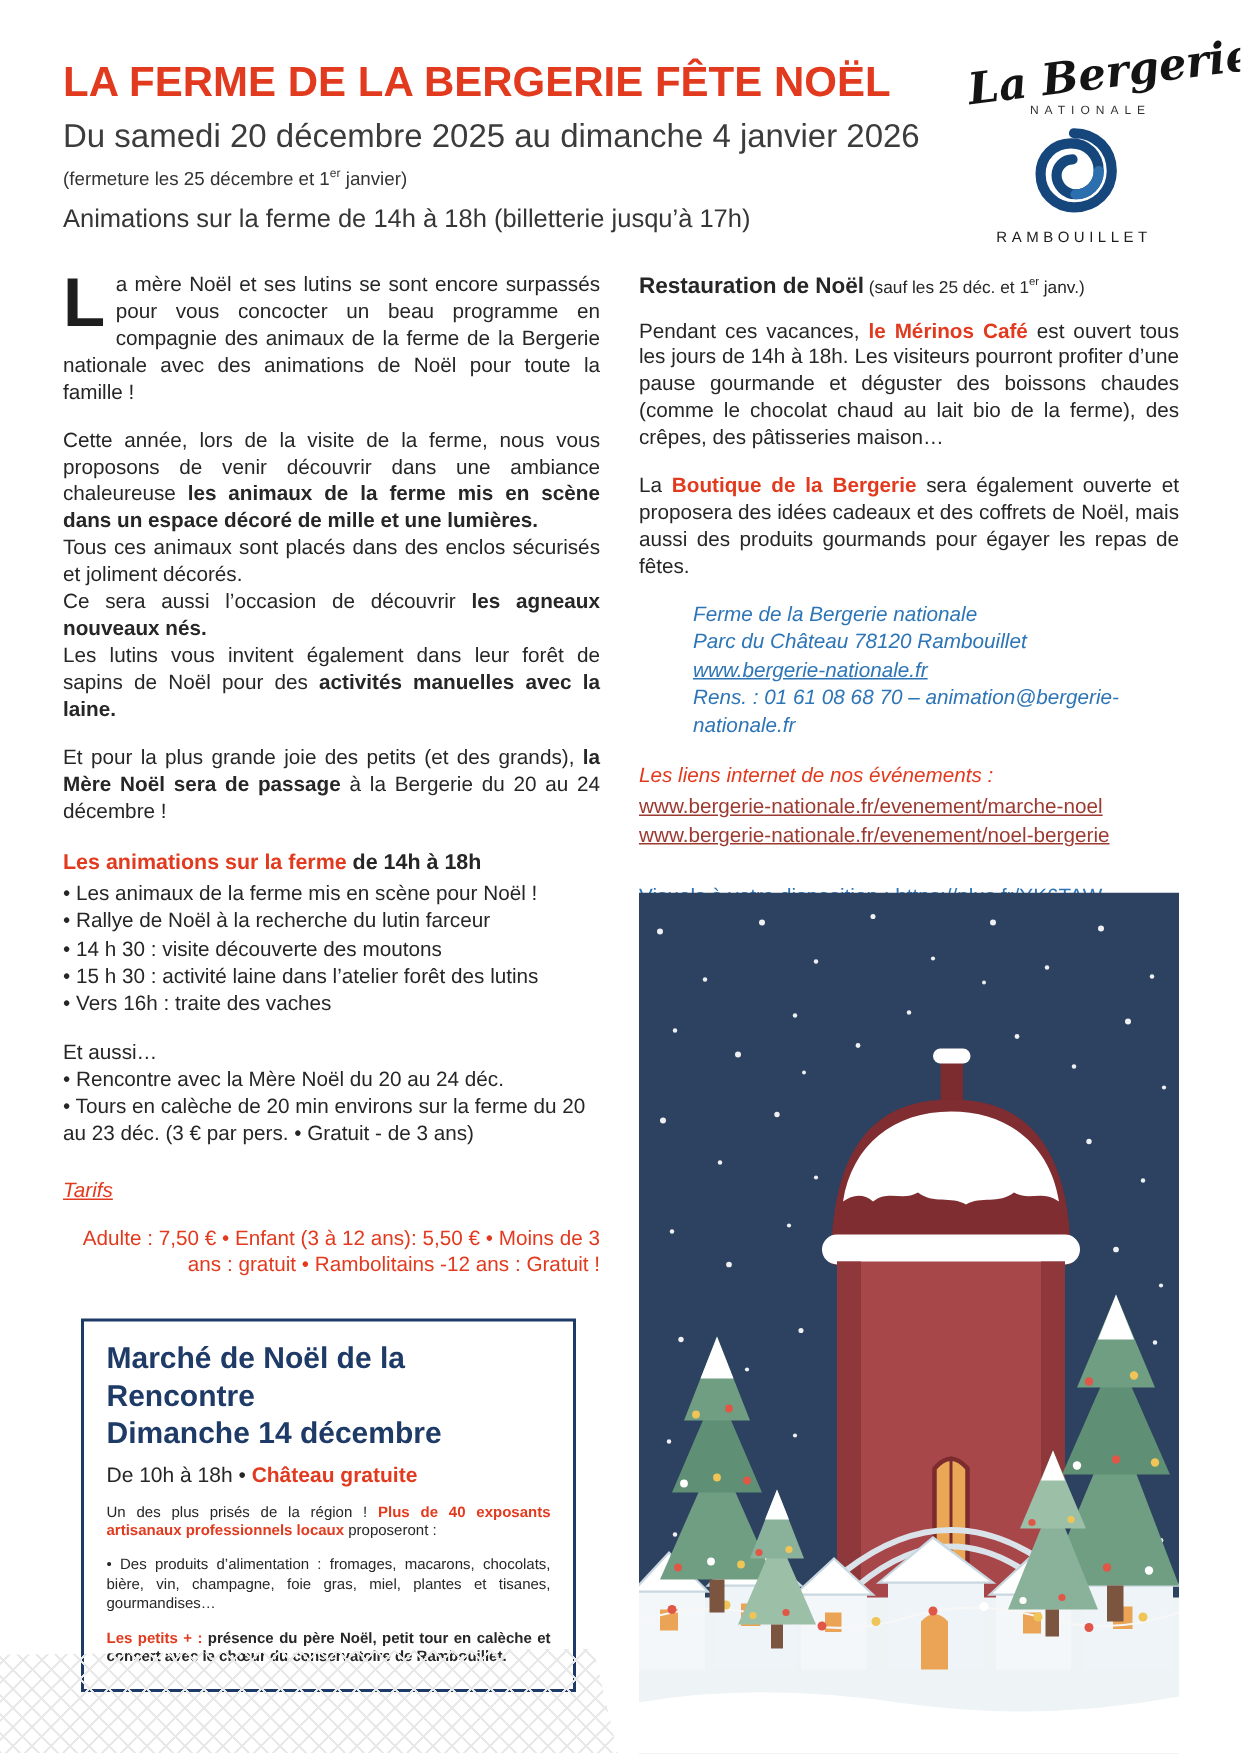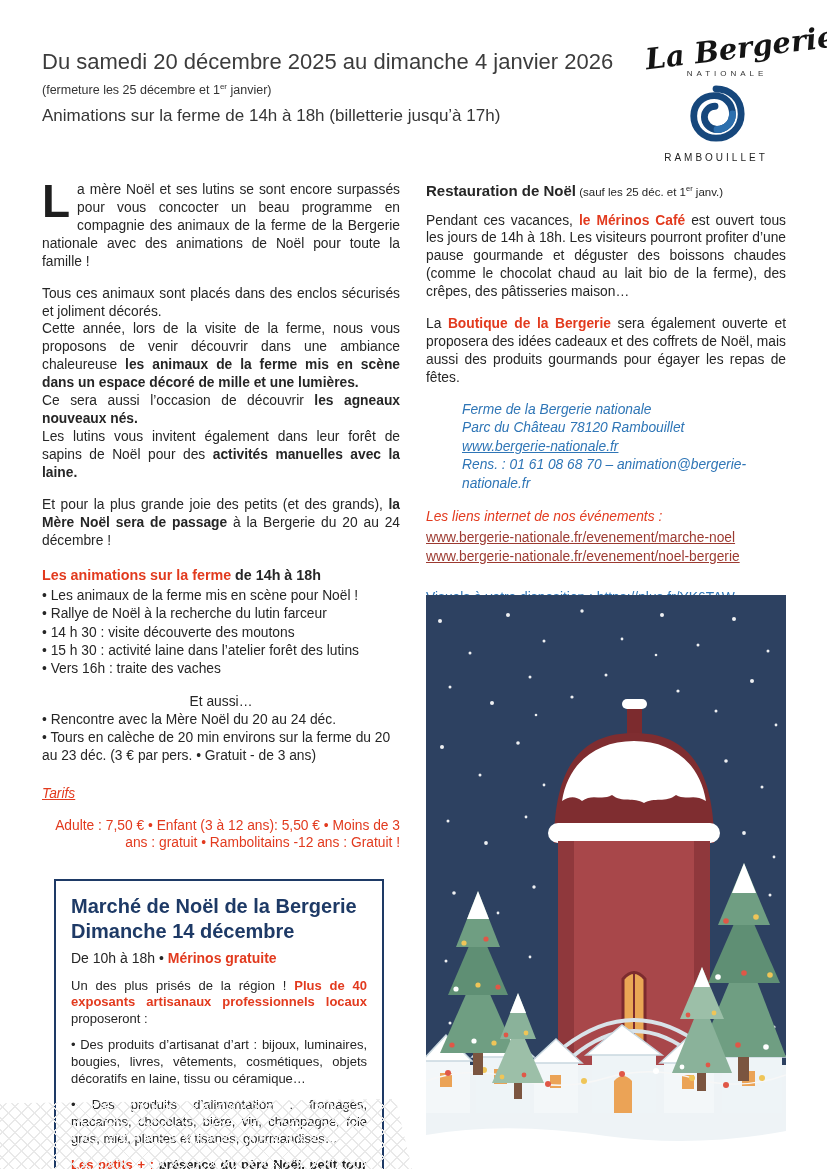--- a/index.html
+++ b/index.html
@@ -31,31 +31,31 @@
 
   .dropcap { float:left; font-size:46px; line-height:37px; font-weight:bold; padding:2px 7px 0 0; color:#1e1e1e; }
   .para { margin:0; }
   .mb14 { margin-bottom:14px; }
   .mt14 { margin-top:14px; }
   .bold { font-weight:bold; }
   .red { color:#e23a1e; }
 
   .anim-heading { margin-top:16px; margin-bottom:3px; font-weight:bold; font-size:14.3px; text-align:left; }
   .bullets div { text-align:left; line-height:1.32; }
-  .et-aussi { margin-top:15px; text-align:center; }
+  .et-aussi { margin-top:15px; text-align:left; }
 
   .tarifs-label { color:#e23a1e; font-style:italic; text-decoration:underline; margin-top:19px; text-align:left; }
   .tarifs-text { color:#e23a1e; text-align:right; line-height:1.3;margin-top:14px; }
 
   
   .market-box { margin-top:27px; margin-left:12px; width:330px; border:2px solid #1e3a66;
                 padding:13px 15px 14px 15px; text-align:left; }
   .box-title { color:#1e3a66; font-weight:bold; font-size:20px; line-height:1.25; }
   .box-hours { margin-top:5px; font-size:14px; }
-  .box-p { margin-top:10px; font-size:13px; line-height:1.28; text-align:justify; }
+  .box-p { margin-top:10px; font-size:10px; line-height:1.28; text-align:justify; }
 
   
   .resto-heading { font-weight:bold; font-size:15px; text-align:left; margin-bottom:11px; }
   .resto-note { font-weight:normal; font-size:11.5px; }
   .resto-note sup { font-size:7.5px; vertical-align:super; }
   .rp { margin-bottom:14px; }
   .contact { color:#2e75b6; font-style:italic; text-align:left; line-height:1.34; margin-top:2px;margin-left:36px; }
   .contact-site { color:#2e75b6; text-decoration:underline; cursor:pointer; }
   .links-heading { color:#e23a1e; font-style:italic; text-align:left; margin-top:15px; margin-bottom:3px; }
   .event-link { display:block; color:#9c3a31; text-decoration:underline; text-align:left; line-height:1.36; cursor:pointer; }
@@ -72,42 +72,43 @@
       repeating-linear-gradient(-45deg, #e9e9e9 0 1.4px, transparent 1.4px 9px);
     clip-path: polygon(0 6%, 96% 0, 100% 100%, 0 100%);
   }
 </style>
 </head>
 <body>
 
 <div class="page">
 
   <div class="header">
+    <div class="title">LA FERME DE LA BERGERIE FÊTE NOËL</div>
     <div class="date-range">Du samedi 20 décembre 2025 au dimanche 4 janvier 2026</div>
     <div class="closure"><span>(fermeture les 25 décembre et 1</span><sup>er</sup><span> janvier)</span></div>
     <div class="hours-line">Animations sur la ferme de 14h à 18h (billetterie jusqu’à 17h)</div>
   </div>
 
   <div class="logo">
     <div class="logo-script">La Bergerie</div>
     <div class="logo-nationale">NATIONALE</div>
     <div class="logo-spiral-wrap">
       <svg width="62" height="62" viewBox="0 0 64 64">
         <path d="M32,6 C47,6 58,17 58,32 C58,46 47,57 32,57 C19,57 9,47 9,34 C9,22 18,13 30,13 C41,13 49,21 49,32 C49,41 42,48 33,48 C26,48 20,42 20,35 C20,29 25,24 31,24" fill="none" stroke="#16477c" stroke-width="7" stroke-linecap="round"></path>
         <path d="M49,32 C49,41 42,48 33,48" fill="none" stroke="#2c6fae" stroke-width="7" stroke-linecap="round"></path>
       </svg>
     </div>
     <div class="logo-city">RAMBOUILLET</div>
   </div>
 
   <div class="col-left">
     <p class="para mb14"><span class="dropcap">L</span><span>a mère Noël et ses lutins se sont encore surpassés pour vous concocter un beau programme en compagnie des animaux de la ferme de la Bergerie nationale avec des animations de Noël pour toute la famille !</span></p>
 
+    <p class="para"><span>Cette année, lors de la visite de la ferme, nous vous proposons de venir découvrir dans une ambiance chaleureuse </span><span class="bold">les animaux de la ferme mis en scène dans un espace décoré de mille et une lumières.</span></p>
     <p class="para">Tous ces animaux sont placés dans des enclos sécurisés et joliment décorés.</p>
-    <p class="para"><span>Cette année, lors de la visite de la ferme, nous vous proposons de venir découvrir dans une ambiance chaleureuse </span><span class="bold">les animaux de la ferme mis en scène dans un espace décoré de mille et une lumières.</span></p>
     <p class="para"><span>Ce sera aussi l’occasion de découvrir </span><span class="bold">les agneaux nouveaux nés.</span></p>
     <p class="para"><span>Les lutins vous invitent également dans leur forêt de sapins de Noël pour des </span><span class="bold">activités manuelles avec la laine.</span></p>
 
     <p class="para mt14 mb14"><span>Et pour la plus grande joie des petits (et des grands), </span><span class="bold">la Mère Noël sera de passage</span><span> à la Bergerie du 20 au 24 décembre !</span></p>
 
     <div class="anim-heading"><span class="red">Les animations sur la ferme</span><span> de 14h à 18h</span></div>
 
     <div class="bullets">
       <div>• Les animaux de la ferme mis en scène pour Noël !</div>
       <div>• Rallye de Noël à la recherche du lutin farceur</div>
@@ -119,25 +120,24 @@
     <div class="et-aussi">Et aussi…</div>
     <div class="bullets">
       <div>• Rencontre avec la Mère Noël du 20 au 24 déc.</div>
       <div>• Tours en calèche de 20 min environs sur la ferme du 20 au 23 déc. (3 € par pers. • Gratuit - de 3 ans)</div>
     </div>
 
     <div class="tarifs-label">Tarifs</div>
     <div class="tarifs-text">Adulte : 7,50 € • Enfant (3 à 12 ans): 5,50 € • Moins de 3 ans : gratuit • Rambolitains -12 ans : Gratuit !</div>
 
     <div class="market-box">
-      <div class="box-title">Marché de Noël de la Bergerie</div>
+      <div class="box-title">Marché de Noël de la Rencontre</div>
       <div class="box-title">Dimanche 14 décembre</div>
-      <div class="box-hours"><span>De 10h à 18h • </span><span class="red bold">Mérinos gratuite</span></div>
+      <div class="box-hours"><span>De 10h à 18h • </span><span class="red bold">Château gratuite</span></div>
       <div class="box-p"><span>Un des plus prisés de la région ! </span><span class="red bold">Plus de 40 exposants artisanaux professionnels locaux</span><span> proposeront :</span></div>
-      <div class="box-p">• Des produits d’artisanat d’art : bijoux, luminaires, bougies, livres, vêtements, cosmétiques, objets décoratifs en laine, tissu ou céramique…</div>
       <div class="box-p">• Des produits d’alimentation : fromages, macarons, chocolats, bière, vin, champagne, foie gras, miel, plantes et tisanes, gourmandises…</div>
       <div class="box-p"><span class="red bold">Les petits + :</span><span class="bold"> présence du père Noël, petit tour en calèche et concert avec le chœur du conservatoire de Rambouillet.</span></div>
     </div>
   </div>
 
   <div class="col-right">
     <div class="resto-heading"><span>Restauration de Noël</span><span class="resto-note"><span> (sauf les 25 déc. et 1</span><sup>er</sup><span> janv.)</span></span></div>
 
     <p class="para rp"><span>Pendant ces vacances, </span><span class="red bold">le Mérinos Café</span><span> est ouvert tous les jours de 14h à 18h. Les visiteurs pourront profiter d’une pause gourmande et déguster des boissons chaudes (comme le chocolat chaud au lait bio de la ferme), des crêpes, des pâtisseries maison…</span></p>
 

